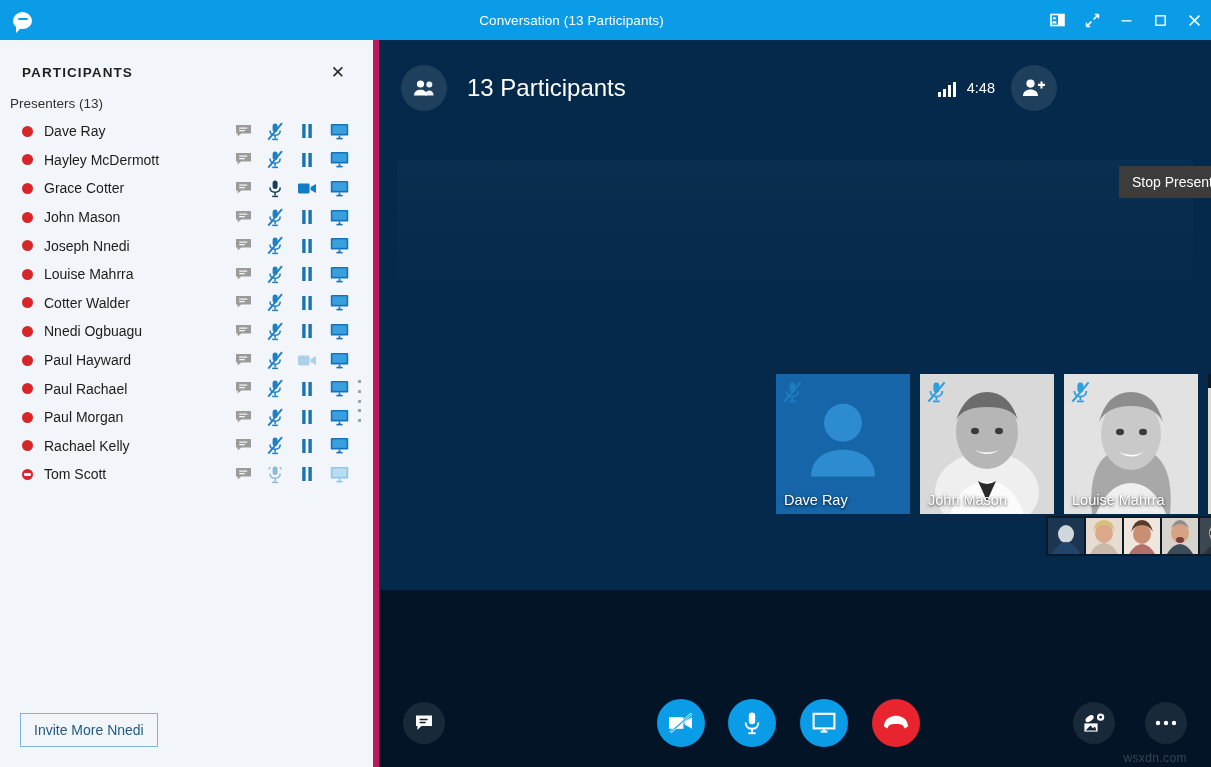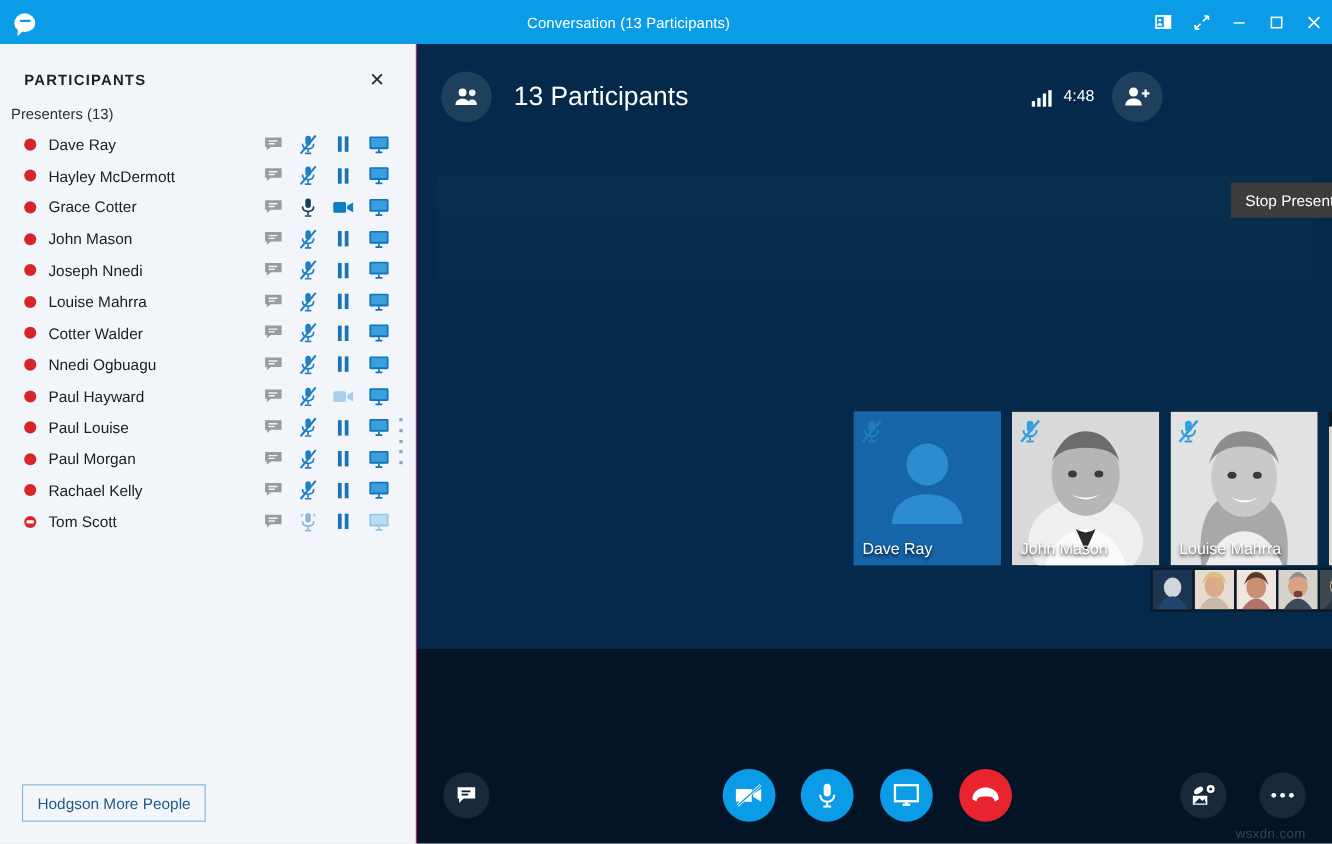--- a/index.html
+++ b/index.html
@@ -45,21 +45,21 @@
   .win-btn {
     width: 34px; height: 40px; display: flex; align-items: center; justify-content: center;
     color: #ffffff; cursor: default;
   }
   .win-btn svg { display: block; }
 
   
   .sidebar {
     position: absolute; top: 40px; left: 0; width: 379px; height: 727px;
     background: #f2f6fa;
-    border-right: 1px solid #be185d;
+    border-right: 6px solid #be185d;
   }
   .sidebar-head {
     display: flex; align-items: center; justify-content: space-between;
     padding: 22px 22px 0 22px;
   }
   .sidebar-title {
     font-size: 13.5px; letter-spacing: 1.1px; color: #1f1f1f; font-weight: 600;
   }
   .sidebar-close {
     font-size: 17px; color: #2b2b2b; line-height: 1; cursor: default;
@@ -574,21 +574,21 @@
                 <rect x="0.8" y="1" width="17.4" height="11.6" rx="1.2" fill="#1273bd"></rect>
                 <rect x="2.4" y="2.4" width="14.2" height="8.4" fill="#3a9fdd"></rect>
                 <path d="M6.4 15.6h6.2" stroke="#1273bd" stroke-width="1.6"></path>
                 <path d="M9.5 12.6v3" stroke="#1273bd" stroke-width="1.6"></path>
               </svg>
             </span>
           </span>
         </div>
         <div class="prow">
           <span class="pdot"></span>
-          <span class="pname">Paul Louise</span>
+          <span class="pname">Paul Rachael</span>
           <span class="picons">
             <span class="picon">
               <svg width="17" height="15" viewBox="0 0 17 15">
                 <path d="M1 1h15v8.6H6.2L2.6 12.6V9.6H1z" fill="#9b9b9b"></path>
                 <path d="M4.2 4.2h8 M4.2 6.7h5.6" stroke="#f2f6fa" stroke-width="1.3"></path>
               </svg>
             </span>
             <span class="picon">
               <svg width="17" height="19" viewBox="0 0 17 19">
                 <rect x="5.6" y="1.4" width="5" height="8.6" rx="2.5" fill="#1f7fc4"></rect>
@@ -723,21 +723,21 @@
 
     <div class="splitter">
       <i></i>
         <i></i>
         <i></i>
         <i></i>
         <i></i>
     </div>
 
     <div class="sidebar-foot">
-      <button class="ghost-btn">Hodgson More People</button>
+      <button class="ghost-btn">Invite More Nnedi</button>
     </div>
   </div>
 
   <div class="stage">
     <div class="stage-upper"></div>
     <div class="stage-sheen"></div>
 
     <div class="stage-header">
       <div class="round-icon-btn">
         <svg width="24" height="18" viewBox="0 0 24 18">

